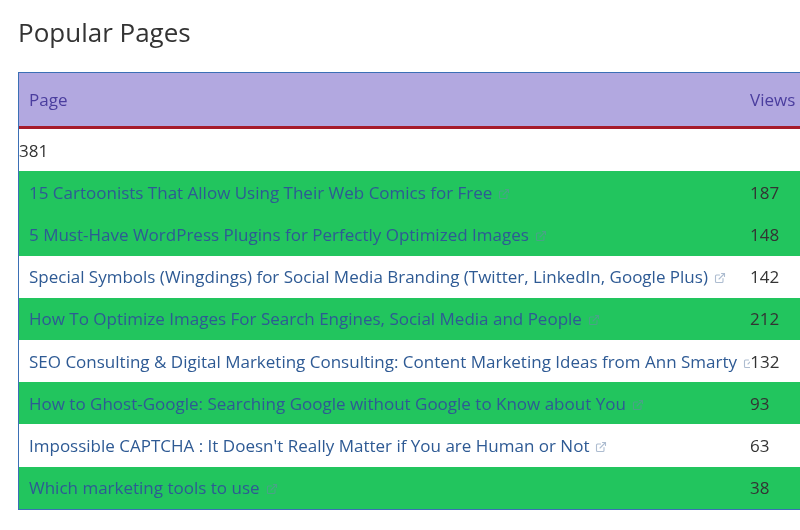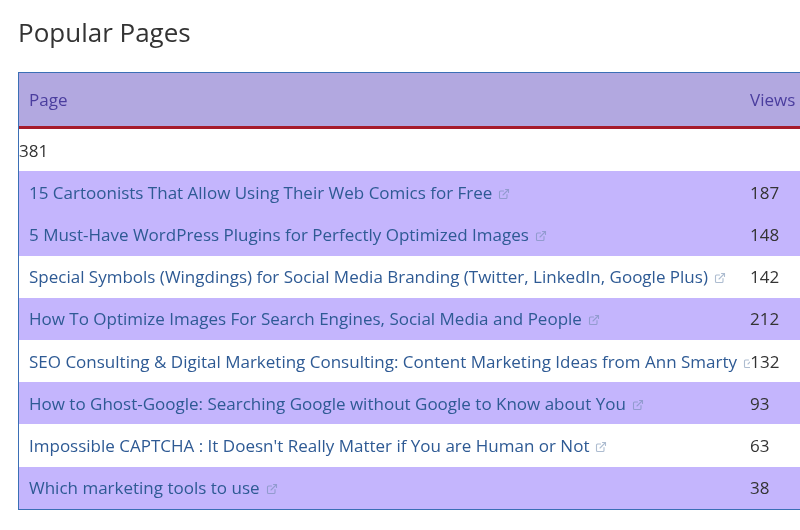--- a/index.html
+++ b/index.html
@@ -48,21 +48,21 @@
   .row {
     height: 42.2px;
     display: flex;
     align-items: center;
     font-size: 17px;
     color: #2e5a94;
     overflow: hidden;
     white-space: nowrap;
   }
   .row.even { background: #ffffff; }
-  .row.odd  { background: #c4b5fd; }
+  .row.odd  { background: #22c55e; }
   .col-page {
     flex: 1 1 auto;
     padding-left: 10px;
     color: #2e5a94;
     overflow: hidden;
     text-overflow: clip;
     white-space: nowrap;
   }
   .col-views {
     width: 50px;

